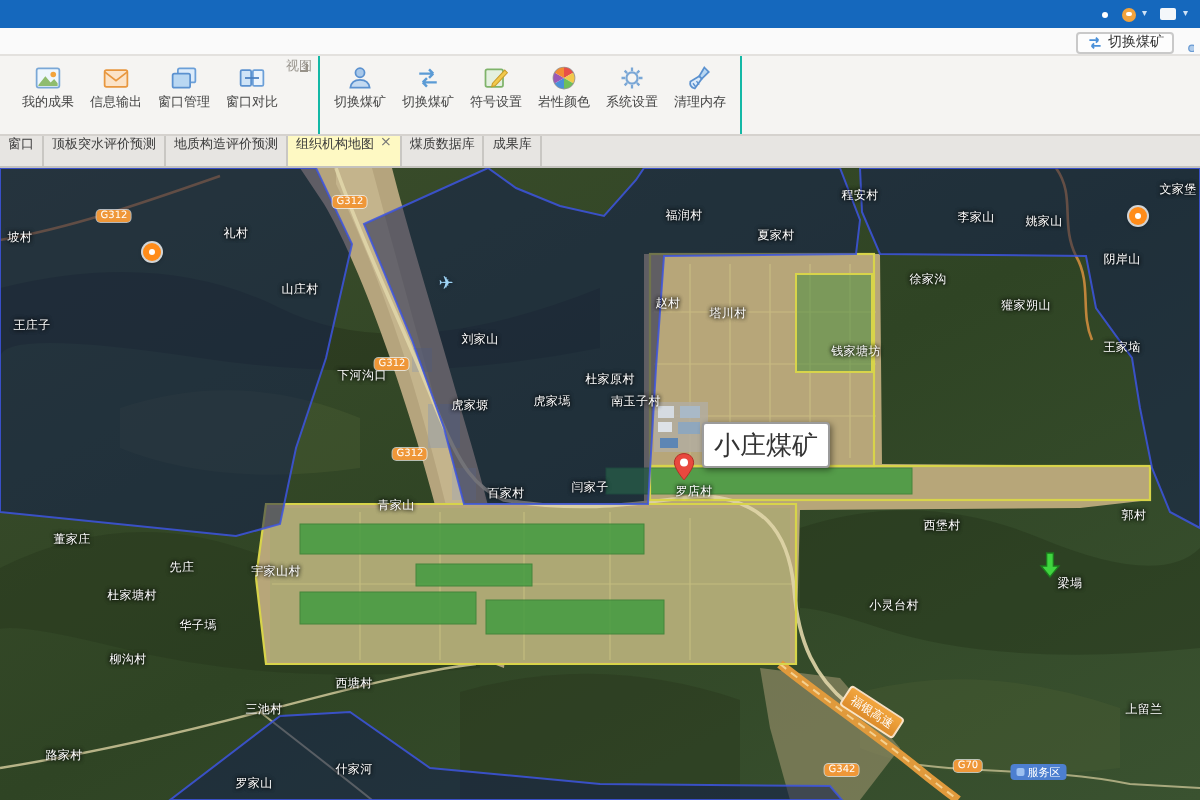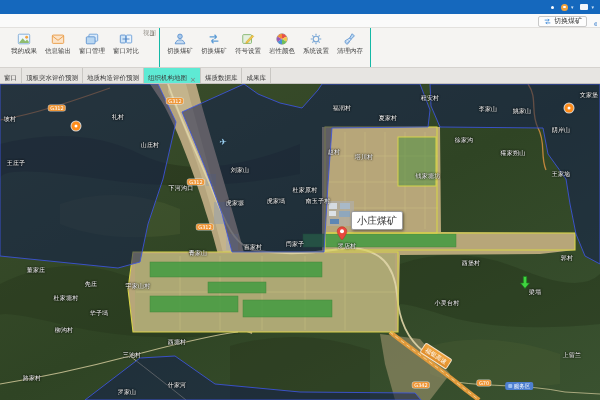--- a/index.html
+++ b/index.html
@@ -26,33 +26,33 @@
 #ribbon-groups{display:flex;height:100%;padding-left:4px}
 .rgroup{display:flex;flex-direction:row;border-right:1px solid #14b8a6;padding:0 3px}
 .rbuttons{display:flex;flex:1;align-items:flex-start}
 .rbutton{min-width:34px;text-align:center;padding-top:2px;cursor:default}
 .rbutton .ricon{height:17px;display:flex;justify-content:center;align-items:center}
 .rbutton .rlabel{font-size:6.5px;color:#444;white-space:nowrap;line-height:8px}
 .rgroup-label{position:relative;height:11px;text-align:left;font-size:6.5px;color:#9a968f;line-height:10px}
 .launcher{position:absolute;right:2px;bottom:3px;width:4px;height:4px;border-right:1px solid #979289;border-bottom:1px solid #979289}
 
 .tabstrip{position:absolute;left:0;top:68px;width:600px;height:16px;background:#e7e5e2;border-bottom:1px solid #c4c2be;display:flex;align-items:stretch}
-.dtab{display:flex;align-items:flex-end;padding:0 4px;font-size:6.5px;color:#3a3a3a;border-right:1px solid #c9c7c3;white-space:nowrap;cursor:default}
-.dtab.active{background:#5eead4;border-left:1px solid #c9c7c3;margin-left:-1px}
+.dtab{display:flex;align-items:flex-start;padding:0 4px;font-size:6.5px;color:#3a3a3a;border-right:1px solid #c9c7c3;white-space:nowrap;cursor:default}
+.dtab.active{background:#fef9c3;border-left:1px solid #c9c7c3;margin-left:-1px}
 .tab-close{margin-left:3px;color:#777;font-size:7px;line-height:6px}
 
 .map{position:absolute;left:0;top:84px;width:600px;height:316px;background:#2f4424;overflow:hidden}
 .map svg{display:block}
 #map-anno{position:absolute;left:0;top:84px;width:600px;height:316px;overflow:hidden;pointer-events:none}
 .place-label{position:absolute;transform:translate(-50%,-50%);font-size:6px;color:#fff;white-space:nowrap;text-shadow:0 0 2px #000,0 0 2px #000;letter-spacing:.2px}
 .road-badge{position:absolute;transform:translate(-50%,-50%);font-size:5px;line-height:6px;color:#fff;background:#ef9738;border-radius:2px;padding:0 2px;box-shadow:0 0 0 .5px rgba(255,255,255,.65);white-space:nowrap}
 .hw-label{position:absolute;transform:translate(-50%,-50%) rotate(33deg);font-size:6px;color:#fff;background:linear-gradient(#f2a63e,#dd8c2c);border:.5px solid rgba(255,255,255,.7);border-radius:2px;padding:.5px 3px;white-space:nowrap}
 .svc-label{position:absolute;transform:translate(-50%,-50%);font-size:5.5px;color:#fff;background:#4d7fd0;border-radius:2px;padding:.5px 2.5px;white-space:nowrap;display:flex;align-items:center;gap:2px}
 .svc-label i{width:4px;height:4px;background:#9cc0f0;border-radius:1px;display:inline-block}
-.mine-callout{position:absolute;left:351px;top:127px;background:#fff;border:1px solid #9b9b9b;border-radius:2px;padding:1.5px 5px;font-size:10px;color:#333;box-shadow:1px 1px 3px rgba(0,0,0,.45);white-space:nowrap;pointer-events:auto}
+.mine-callout{position:absolute;left:351px;top:127px;background:#fff;border:1px solid #9b9b9b;border-radius:2px;padding:1.5px 5px;font-size:13px;color:#333;box-shadow:1px 1px 3px rgba(0,0,0,.45);white-space:nowrap;pointer-events:auto}
 .marker{position:absolute;transform:translate(-50%,-50%);pointer-events:auto}
 .marker.red-pin{transform:translate(-50%,-100%)}
 .oc{display:block;width:9px;height:9px;border-radius:50%;background:#ff8c1a;box-shadow:0 0 0 1px rgba(255,255,255,.8),0 1px 2px rgba(0,0,0,.5);position:relative}
 .oc:after{content:"";position:absolute;left:3px;top:3px;width:3px;height:3px;border-radius:50%;background:#fff}
 .pl{font-size:9px;color:#9fd4f5;text-shadow:0 0 2px #123}
 </style>
 </head>
 <body>
 
 <div class="titlebar">

